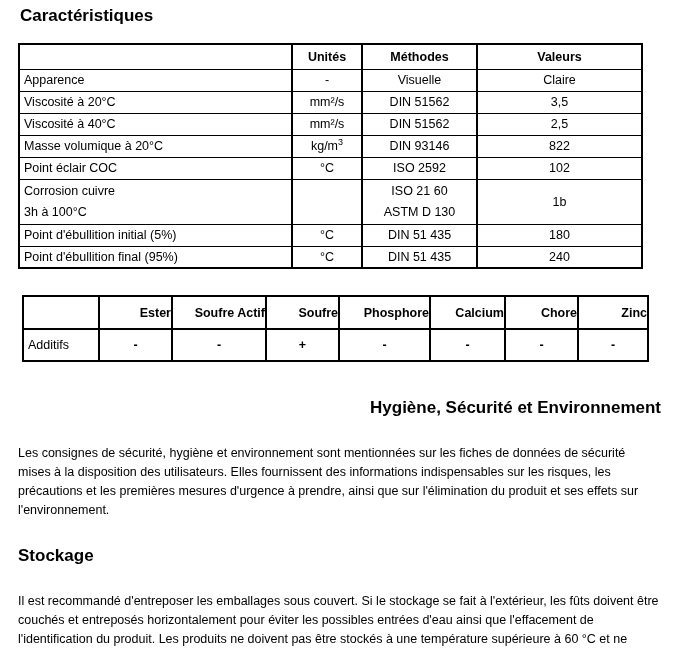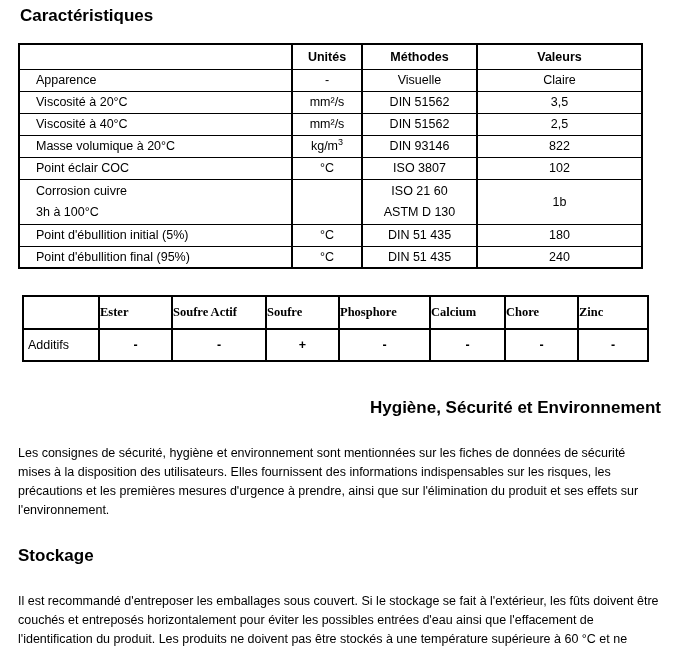--- a/index.html
+++ b/index.html
@@ -32,31 +32,31 @@
     border-left: 2px solid #000;
     border-right: 2px solid #000;
     border-top: 1px solid #000;
     border-bottom: 1px solid #000;
     vertical-align: middle;
     overflow: hidden;
     white-space: nowrap;
   }
   table.t1 tr.hdr th { height: 25px; font-weight: bold; text-align: center; }
   table.t1 td { height: 22px; text-align: center; }
-  table.t1 td.lbl { text-align: left; padding-left: 16px; }
+  table.t1 td.lbl { text-align: left; padding-left: 4px; }
   table.t1 tr.tall td { height: 45px; }
   .two-line div { line-height: 21px; }
   table.t2 { border: 2px solid #000; }
   table.t2 th, table.t2 td {
     border: 2px solid #000;
     vertical-align: middle;
     overflow: hidden;
     white-space: nowrap;
   }
-  table.t2 th { height: 33px; font-weight: bold; text-align: left; font-family: Liberation Serif, serif; }
+  table.t2 th { height: 33px; font-weight: bold; text-align: right; }
   table.t2 td { height: 32px; text-align: center; font-weight: bold; }
   table.t2 td.lbl { text-align: left; padding-left: 4px; font-weight: normal; }
   h2.section-heading {
     font-size: 17px;
     font-weight: bold;
     line-height: 20px;
   }
   .hse-heading { margin-top: 36px; text-align: right; }
   .storage-heading { margin-top: 26px; }
   p.body-text {
@@ -107,21 +107,21 @@
     </tr>
     <tr>
       <td class="lbl">Masse volumique à 20°C</td>
       <td><span>kg/m</span><sup>3</sup></td>
       <td>DIN 93146</td>
       <td>822</td>
     </tr>
     <tr>
       <td class="lbl">Point éclair COC</td>
       <td>°C</td>
-      <td>ISO 3807</td>
+      <td>ISO 2592</td>
       <td>102</td>
     </tr>
     <tr class="tall">
       <td class="lbl two-line">
         <div>Corrosion cuivre</div>
         <div>3h à 100°C</div>
       </td>
       <td></td>
       <td class="two-line">
         <div>ISO 21 60</div>

